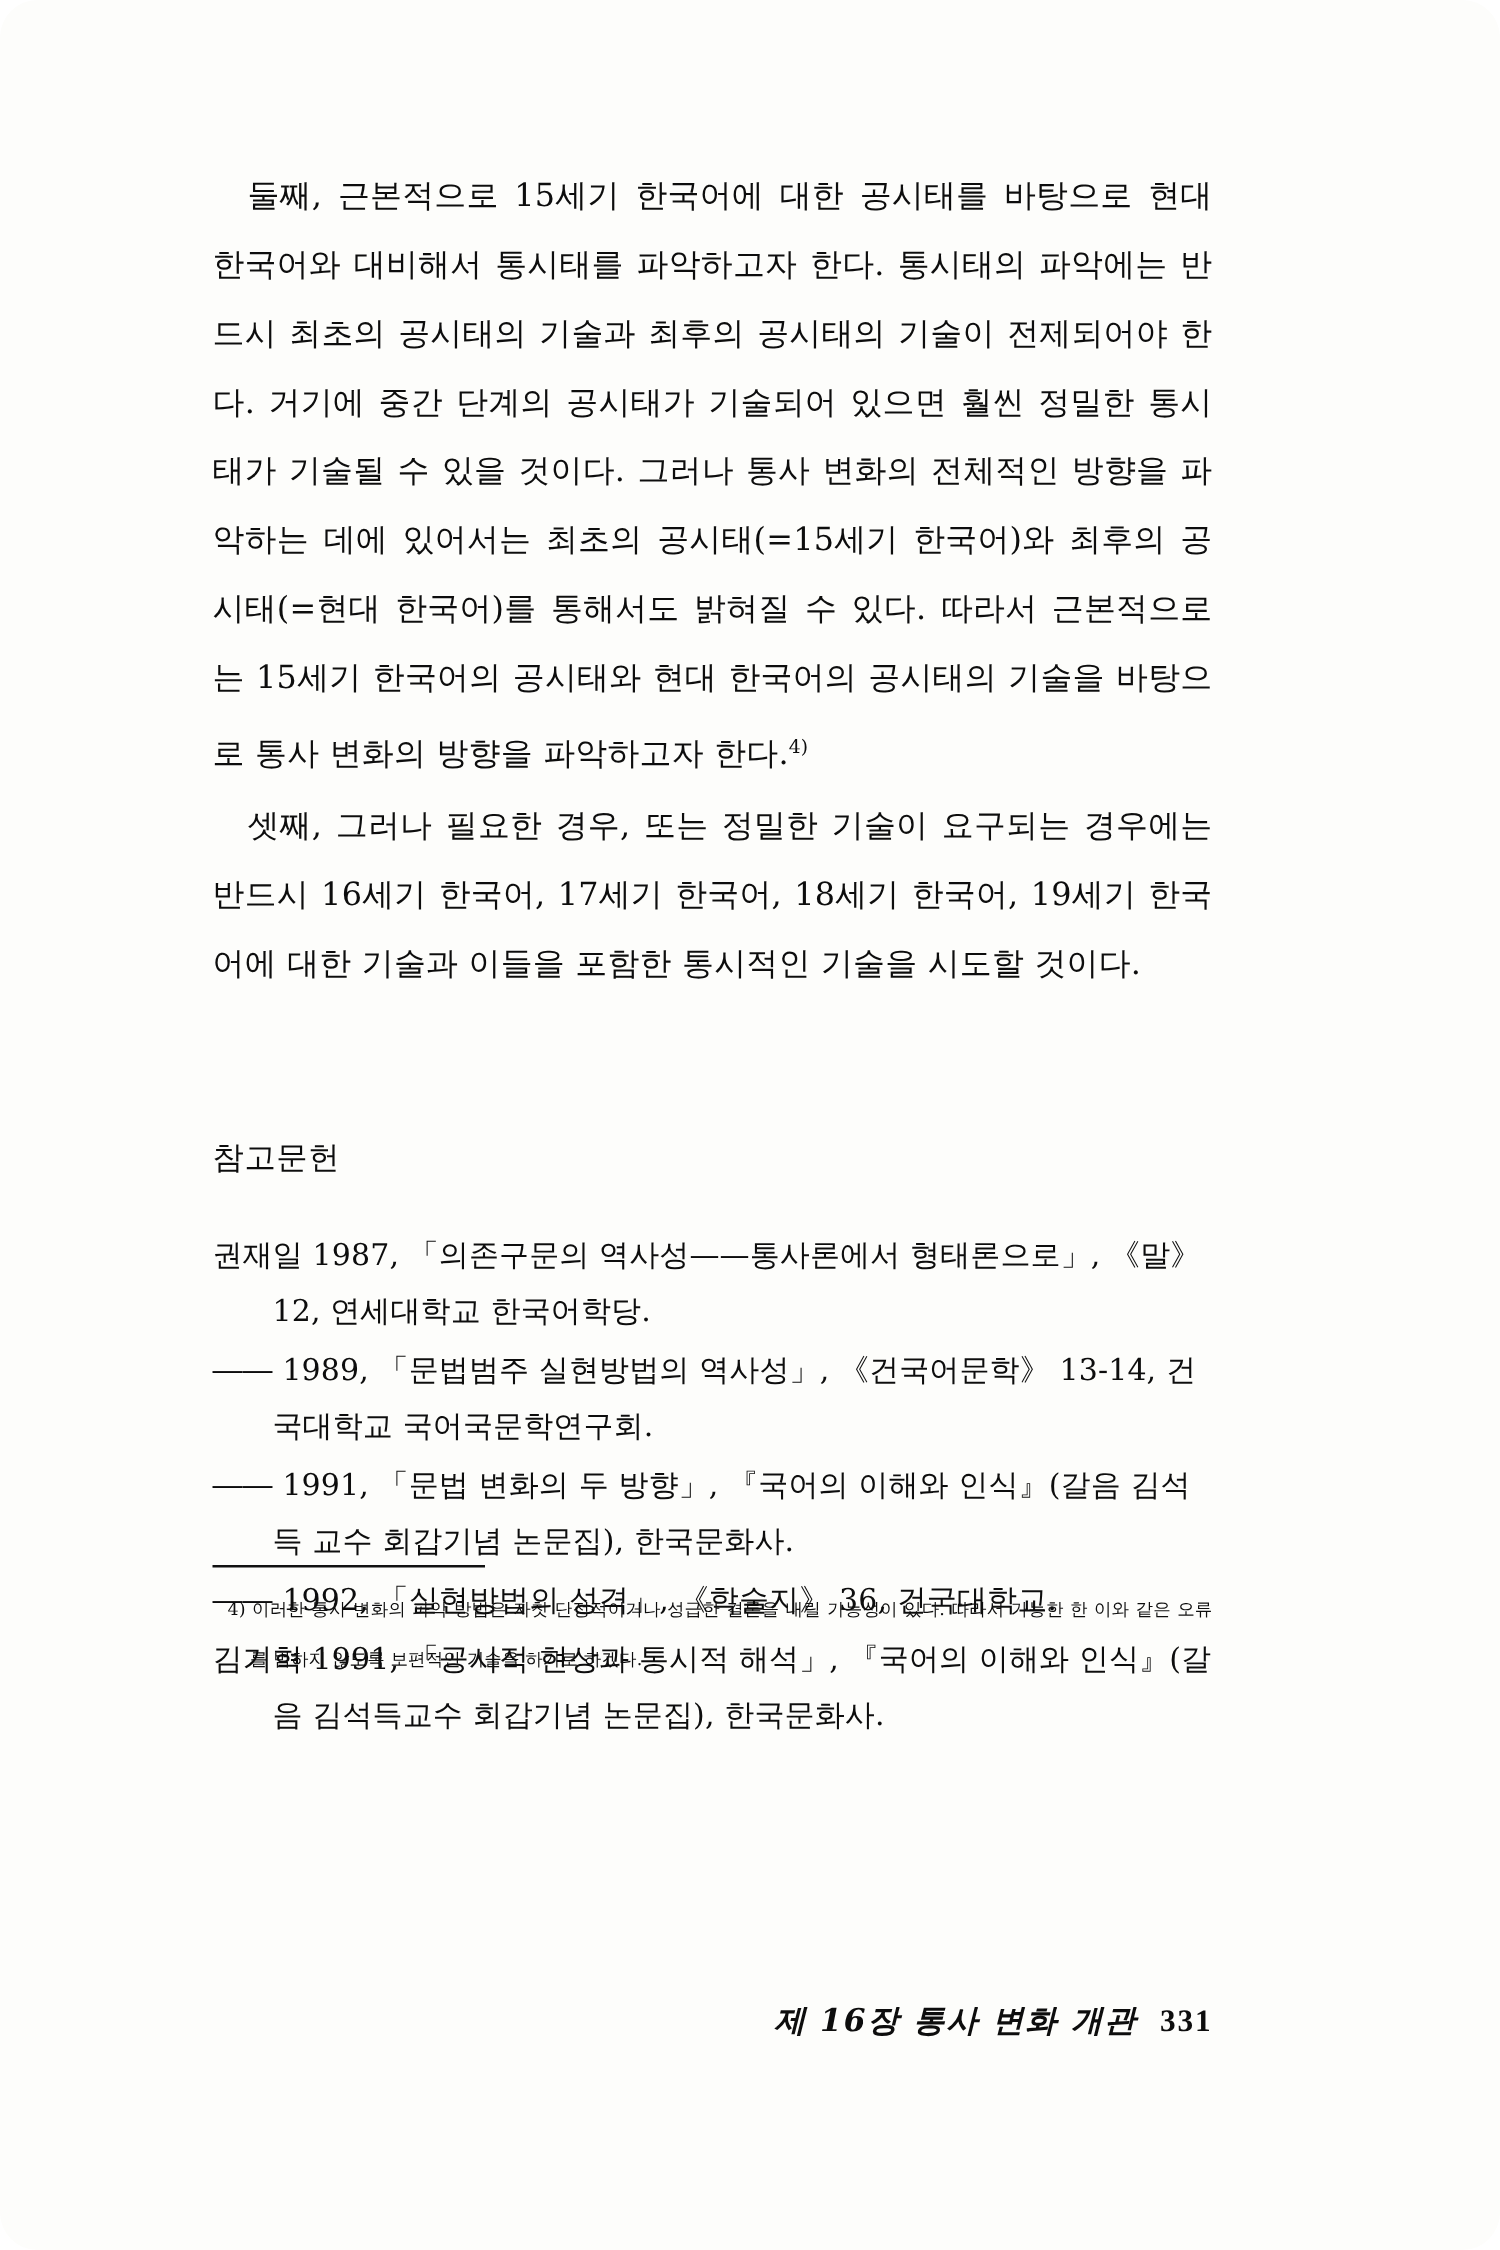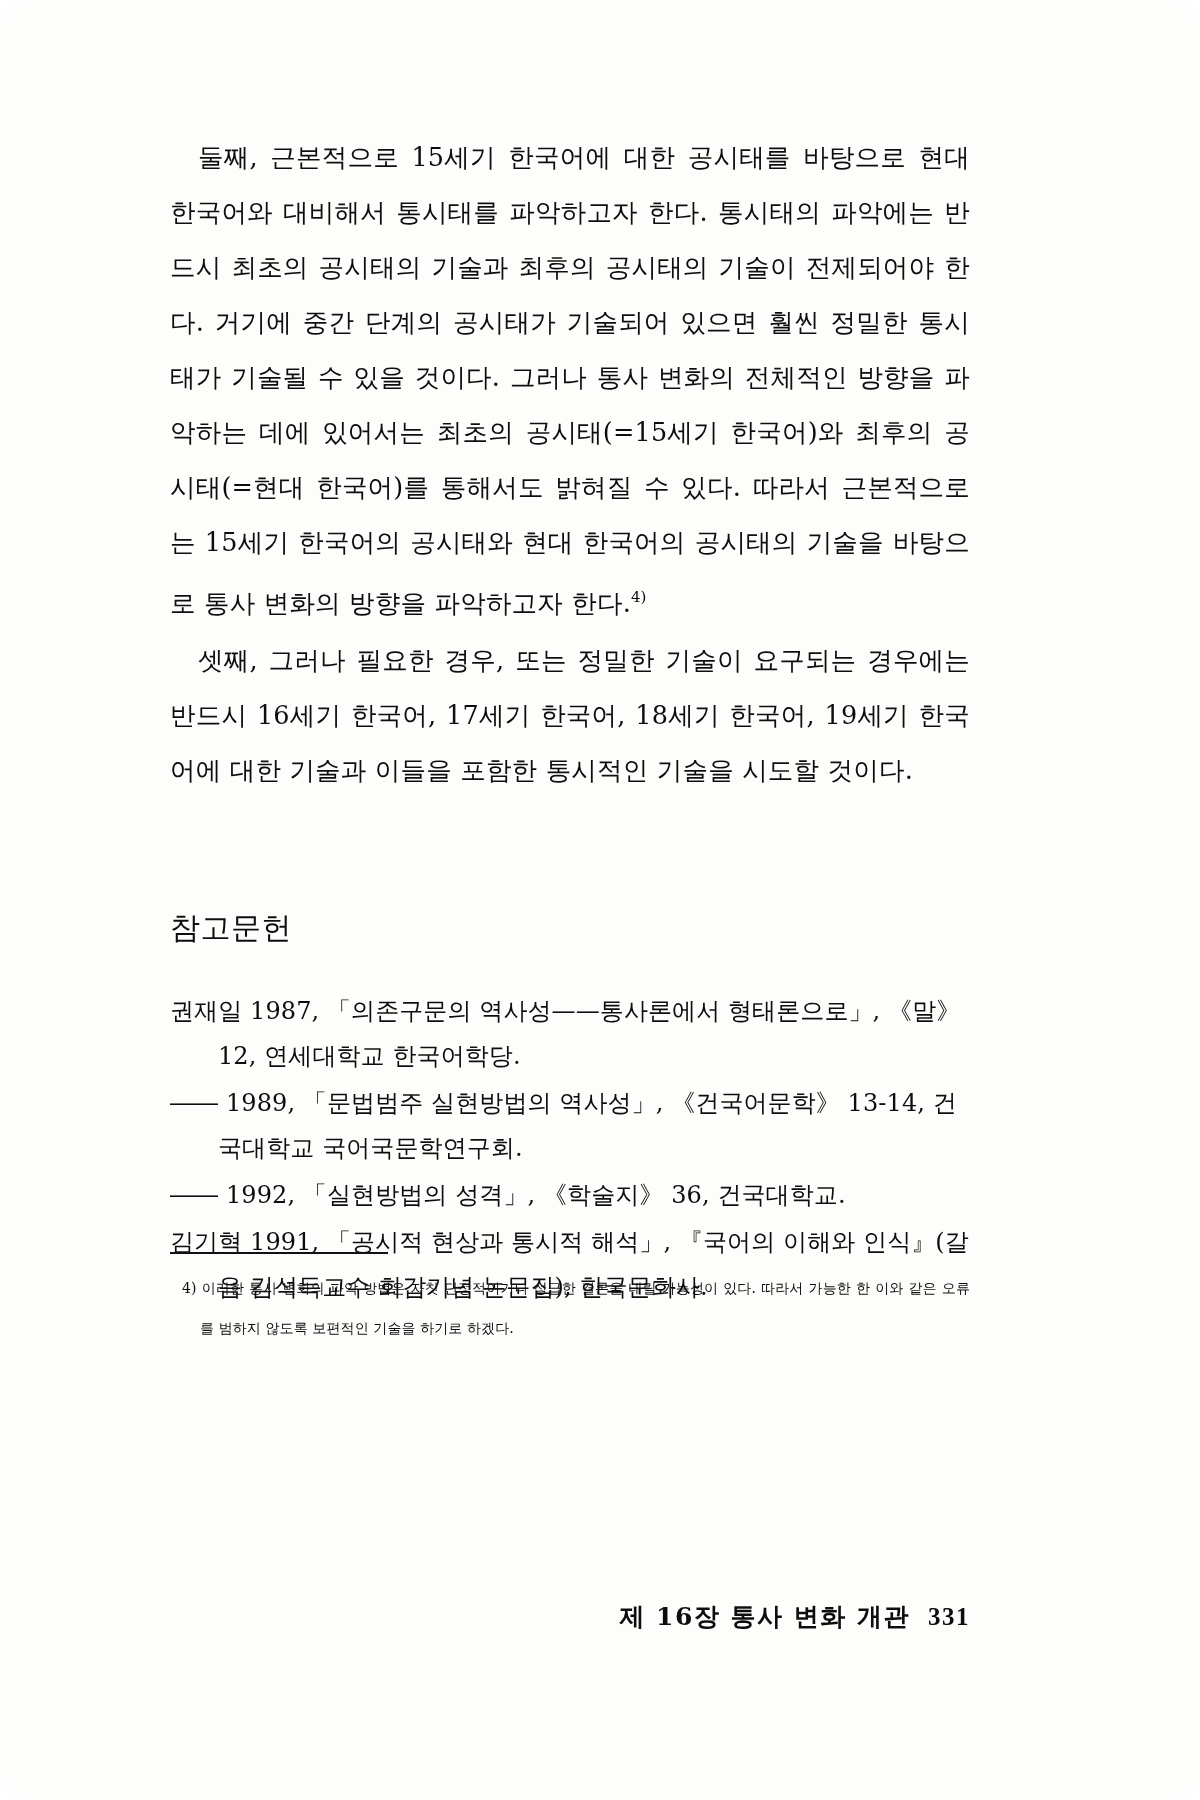--- a/index.html
+++ b/index.html
@@ -46,21 +46,21 @@
     margin-top: 2px;
   }
   .para .sup {
     font-size: 15px;
     vertical-align: super;
     letter-spacing: 0;
   }
 
   
   .refs-heading {
-    font-size: 30px;
+    font-size: 25px;
     margin-top: 110px;
     margin-bottom: 40px;
     letter-spacing: 0.5px;
     font-weight: 500;
   }
 
   
   .refs {
     margin: 0;
     padding: 0;
@@ -106,20 +106,21 @@
     left: 170px;
     top: 1600px;
     width: 800px;
     text-align: right;
     font-size: 25px;
     font-weight: bold;
     letter-spacing: 1.5px;
   }
   .footer .chapter {
     margin-right: 18px;
+    font-style: italic;
   }
   .footer .pagenum {
     font-family: Liberation Serif, serif;
   }
 </style>
 </head>
 <body>
 
 <div class="page">
 
@@ -127,20 +128,21 @@
 
     <p class="para"><span>둘째, 근본적으로 15세기 한국어에 대한 공시태를 바탕으로 현대 한국어와 대비해서 통시태를 파악하고자 한다. 통시태의 파악에는 반드시 최초의 공시태의 기술과 최후의 공시태의 기술이 전제되어야 한다. 거기에 중간 단계의 공시태가 기술되어 있으면 훨씬 정밀한 통시태가 기술될 수 있을 것이다. 그러나 통사 변화의 전체적인 방향을 파악하는 데에 있어서는 최초의 공시태(=15세기 한국어)와 최후의 공시태(=현대 한국어)를 통해서도 밝혀질 수 있다. 따라서 근본적으로는 15세기 한국어의 공시태와 현대 한국어의 공시태의 기술을 바탕으로 통사 변화의 방향을 파악하고자 한다.</span><span class="sup">4)</span></p>
 
     <p class="para">셋째, 그러나 필요한 경우, 또는 정밀한 기술이 요구되는 경우에는 반드시 16세기 한국어, 17세기 한국어, 18세기 한국어, 19세기 한국어에 대한 기술과 이들을 포함한 통시적인 기술을 시도할 것이다.</p>
 
     <div class="refs-heading">참고문헌</div>
 
     <ul class="refs">
       <li class="ref-item">권재일 1987, 「의존구문의 역사성——통사론에서 형태론으로」, 《말》 12, 연세대학교 한국어학당.</li>
       <li class="ref-item">―― 1989, 「문법범주 실현방법의 역사성」, 《건국어문학》 13-14, 건국대학교 국어국문학연구회.</li>
+      <li class="ref-item">―― 1991, 「문법 변화의 두 방향」, 『국어의 이해와 인식』(갈음 김석득 교수 회갑기념 논문집), 한국문화사.</li>
       <li class="ref-item">―― 1992, 「실현방법의 성격」, 《학술지》 36, 건국대학교.</li>
       <li class="ref-item">김기혁 1991, 「공시적 현상과 통시적 해석」, 『국어의 이해와 인식』(갈음 김석득교수 회갑기념 논문집), 한국문화사.</li>
     </ul>
 
   </div>
 
   <div class="footnote-area">
     <div class="footnote-rule"></div>
     <div class="footnote-text">4) 이러한 통사 변화의 파악 방법은 자칫 단정적이거나 성급한 결론을 내릴 가능성이 있다. 따라서 가능한 한 이와 같은 오류를 범하지 않도록 보편적인 기술을 하기로 하겠다.</div>
   </div>

